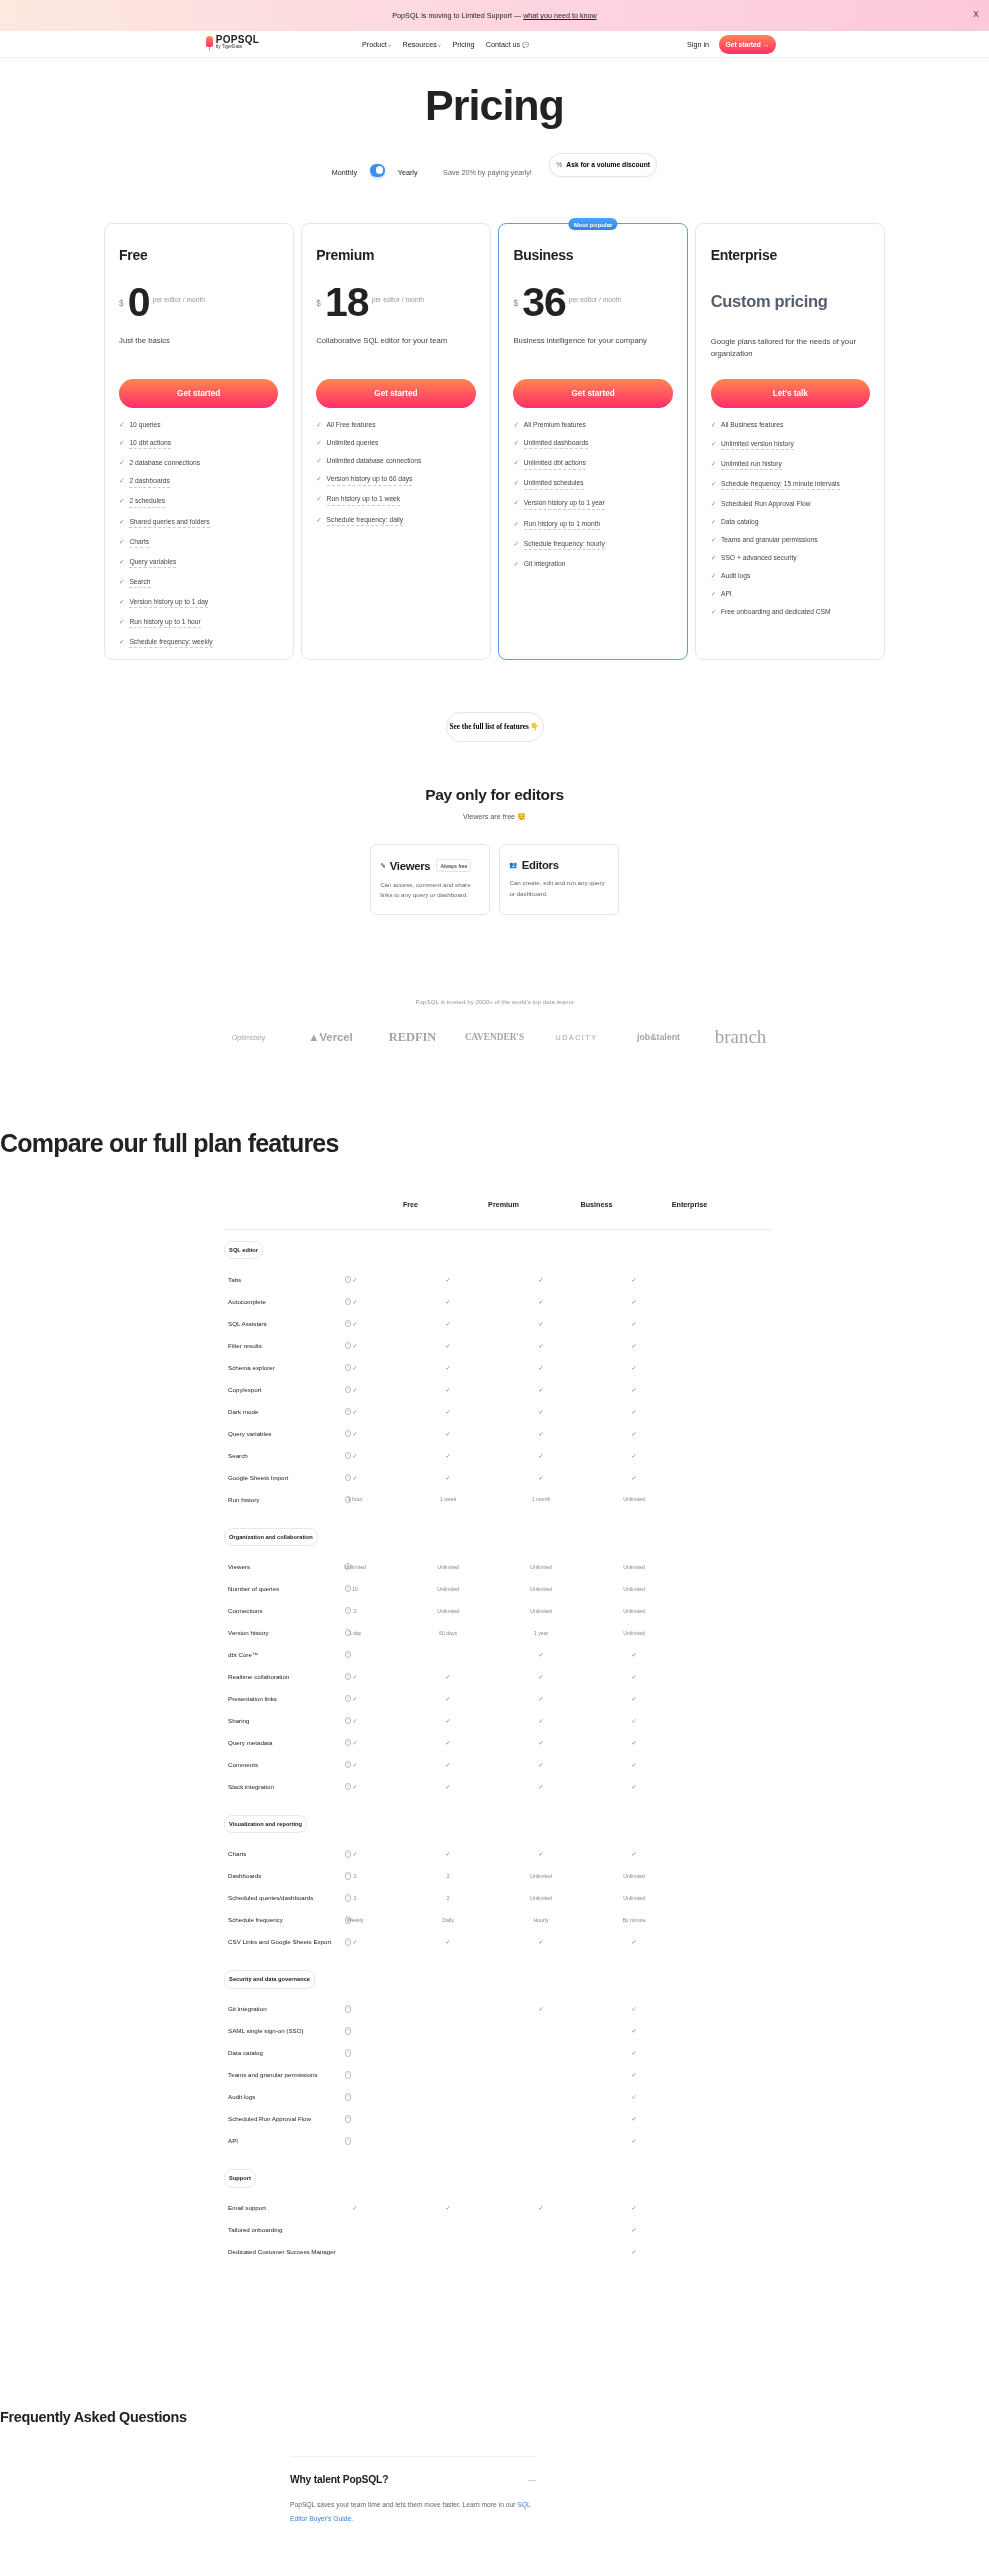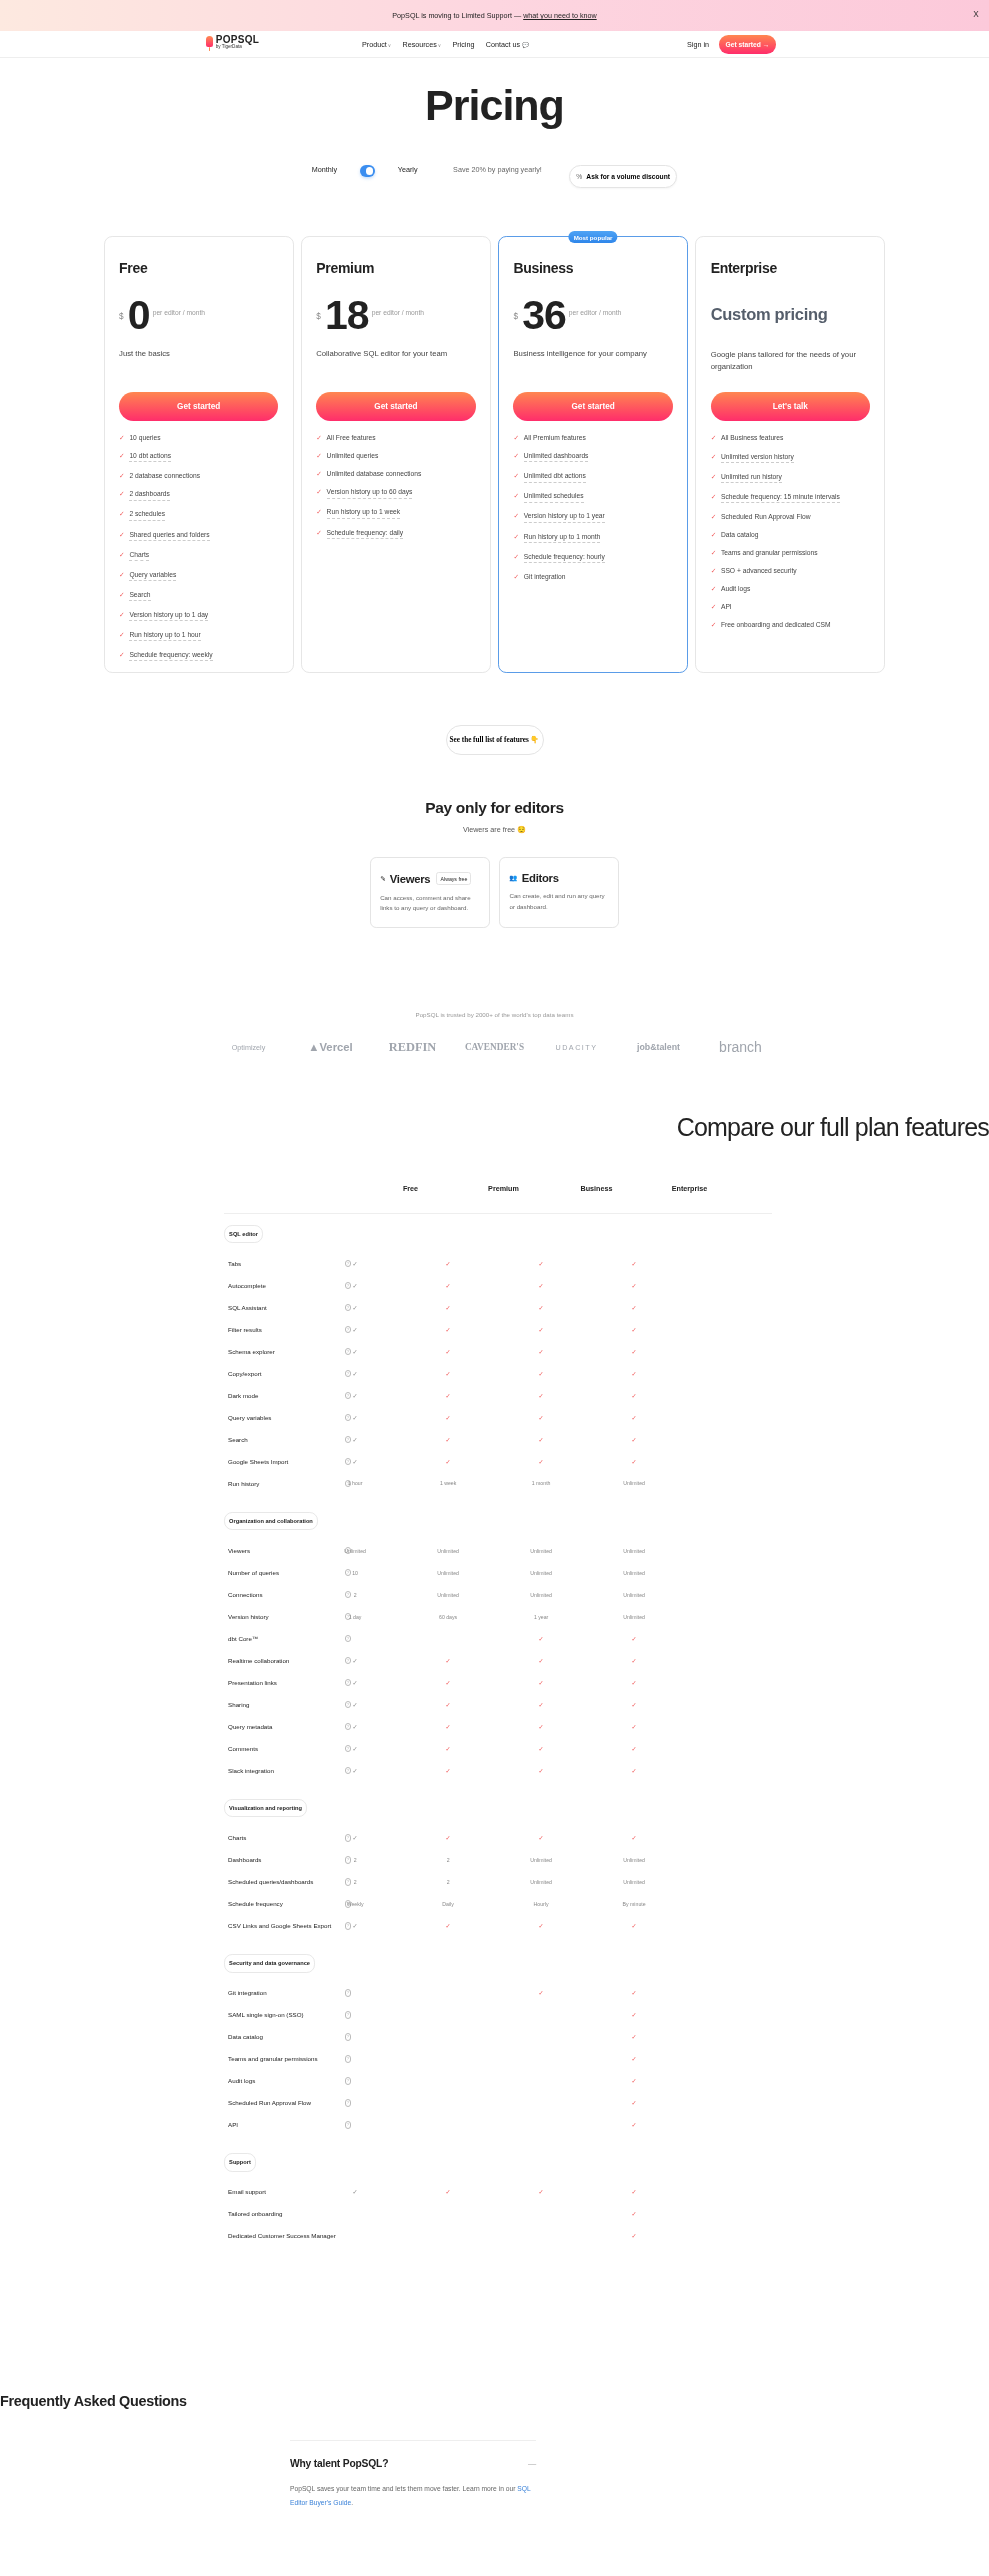--- a/index.html
+++ b/index.html
@@ -21,21 +21,21 @@
   .logo .by { font-size: 4.6px; color: #333; line-height: 5.2px; }
   .nav-links { position: absolute; left: 362px; top: 9.3px; display: flex; gap: 11.3px; font-size: 7.2px; color: #222; }
   .nav-links .chev { font-size: 4.6px; color: #888; margin-left: 1px; }
   .nav-right { position: absolute; left: 687px; top: 4.1px; display: flex; align-items: center; gap: 10.3px; }
   .signin { font-size: 7.2px; }
   .btn-grad { background: linear-gradient(180deg, #ff8650 0%, #ff2d6b 100%); color: #fff; border-radius: 515px; font-weight: 600; text-align: center; border: none; cursor: pointer; font-family: "Liberation Sans", sans-serif; }
   .nav-cta { padding: 4.6px 6.2px; font-size: 6.7px; height: 18.5px; line-height: 9.3px; border-radius: 9.3px; }
 
   
   .hero-title { text-align: center; font-size: 43px; font-weight: 700; letter-spacing: -1px; margin-top: 20.6px; line-height: 52px; color: #222; }
-  .toggle-row { display: flex; align-items: flex-start; justify-content: center; margin-top: 34px; font-size: 7.2px; gap: 16px; position: relative; height: 25px; }
+  .toggle-row { display: flex; align-items: flex-end; justify-content: center; margin-top: 21px; font-size: 7.2px; gap: 6px; position: relative; height: 25px; }
   .toggle-row .lbl { color: #222; font-weight: 500; }
   .switch { width: 14.4px; height: 12.4px; border-radius: 6.2px; background: #3b8ef0; margin: 0 7.2px; position: relative; box-shadow: 0 1.5px 3.1px rgba(59,142,240,0.3); }
   .switch .knob { position: absolute; right: 2.1px; top: 2.1px; width: 6.2px; height: 8.2px; border-radius: 4.1px; background: #fff; }
   .save-text { color: #666; margin-left: 19.6px; }
   .volume-btn { margin-left: 11.3px; border: 0.5px solid #e4e4e4; border-radius: 515px; padding: 7.2px 6.2px; font-size: 6.7px; font-weight: 600; background: #fff; box-shadow: 0 1px 2.1px rgba(0,0,0,0.04); }
   .volume-btn .pct { color: #666; margin-right: 4.1px; font-weight: 400; }
 
   
   .plans { display: flex; gap: 7.2px; justify-content: center; margin-top: 46px; }
   .plan { width: 190px; height: 437px; border: 0.5px solid #e6e6e6; border-radius: 8.2px; padding: 13.4px 14.4px; position: relative; background: #fff; }
@@ -71,24 +71,24 @@
   
   .trusted { text-align: center; font-size: 6.2px; color: #999; margin-top: 83px; }
   .logos { display: flex; justify-content: center; gap: 0; margin-top: 21.6px; align-items: center; color: #a0a5ad; }
   .logos .lg { width: 82px; text-align: center; font-weight: 700; font-size: 11.3px; }
   .logos .lg.optim { font-size: 7.2px; font-weight: 400; }
   .logos .lg.vercel { font-size: 11.3px; }
   .logos .lg.redfin { font-size: 12.4px; font-family: "Liberation Serif", serif; }
   .logos .lg.cav { font-size: 9.3px; font-family: "Liberation Serif", serif; }
   .logos .lg.uda { font-size: 7.2px; font-weight: 400; letter-spacing: 1.5px; }
   .logos .lg.job { font-size: 8.8px; }
-  .logos .lg.branch { font-size: 14px; font-weight: 300; font-family: Liberation Sans, sans-serif; }
+  .logos .lg.branch { font-size: 19px; font-weight: 300; font-family: Liberation Serif, serif; }
 
   
-  .compare-title { font-size: 25px; font-weight: 400; letter-spacing: -0.8px; text-align: right; margin-top: 58px; }
+  .compare-title { font-size: 25px; font-weight: 700; letter-spacing: -0.8px; text-align: left; margin-top: 81px; }
   .cmp { width: 548px; margin: 36px auto 0; margin-left: 224px; }
   .cmp-head { display: grid; grid-template-columns: 88px 52px 93px 93px 93px 93px; height: 36px; border-bottom: 0.5px solid #eee; align-items: start; padding-top: 5.2px; font-size: 7.2px; font-weight: 600; }
   .cmp-head div { text-align: center; }
   .cmp-section { margin-top: 10.3px; margin-bottom: 9.3px; display: inline-block; border: 0.5px solid #e8e8e8; border-radius: 8.2px; padding: 5.2px 4.1px; font-size: 5.7px; font-weight: 700; }
   .cmp-row { display: grid; grid-template-columns: 64px 20.6px 93px 93px 93px 93px 93px; height: 22px; align-items: center; font-size: 6.2px; }
   .cmp-row .fname { padding-left: 4.1px; color: #222; white-space: nowrap; }
   .cmp-row .help { width: 5.7px; height: 7.7px; border: 0.5px solid #bbb; border-radius: 3.1px; color: #bbb; font-size: 4.1px; line-height: 6.7px; text-align: center; margin-left: 57px; }
   .cmp-row .cell { text-align: center; color: #888; font-size: 5.2px; }
   .cmp-row .cell.free-ck { color: #888; font-size: 6.2px; }
   .cmp-row .cell.paid-ck { color: #f05252; font-size: 6.2px; }

